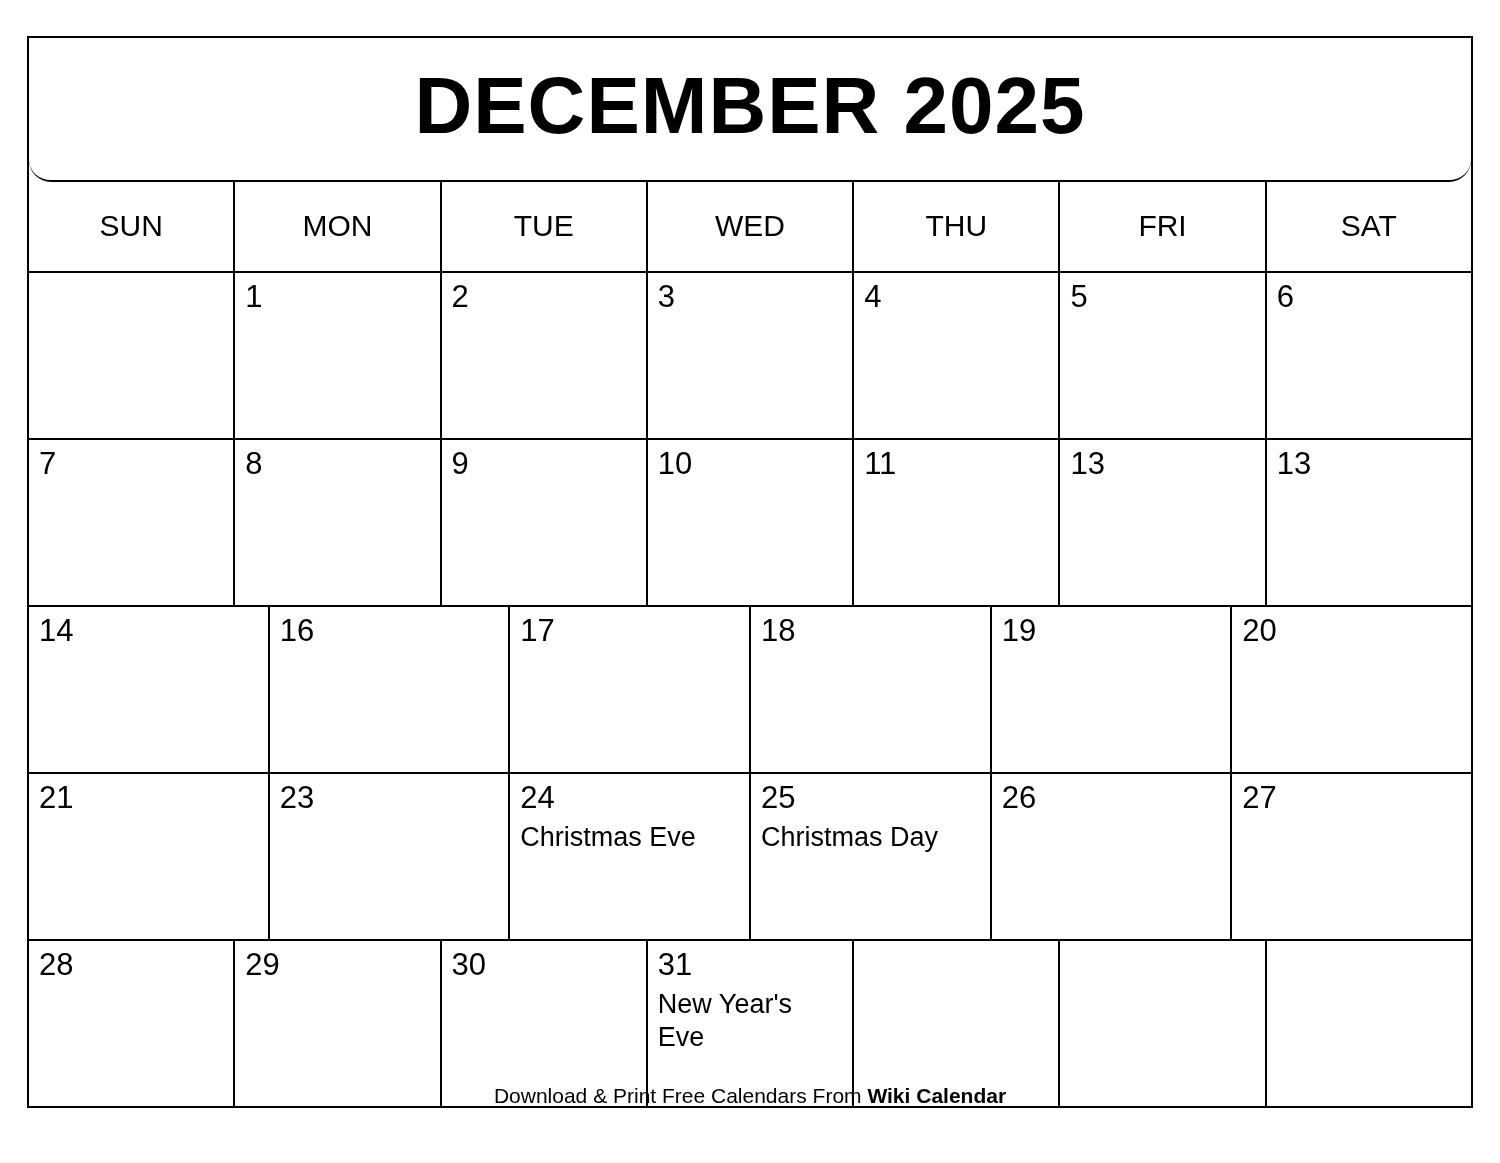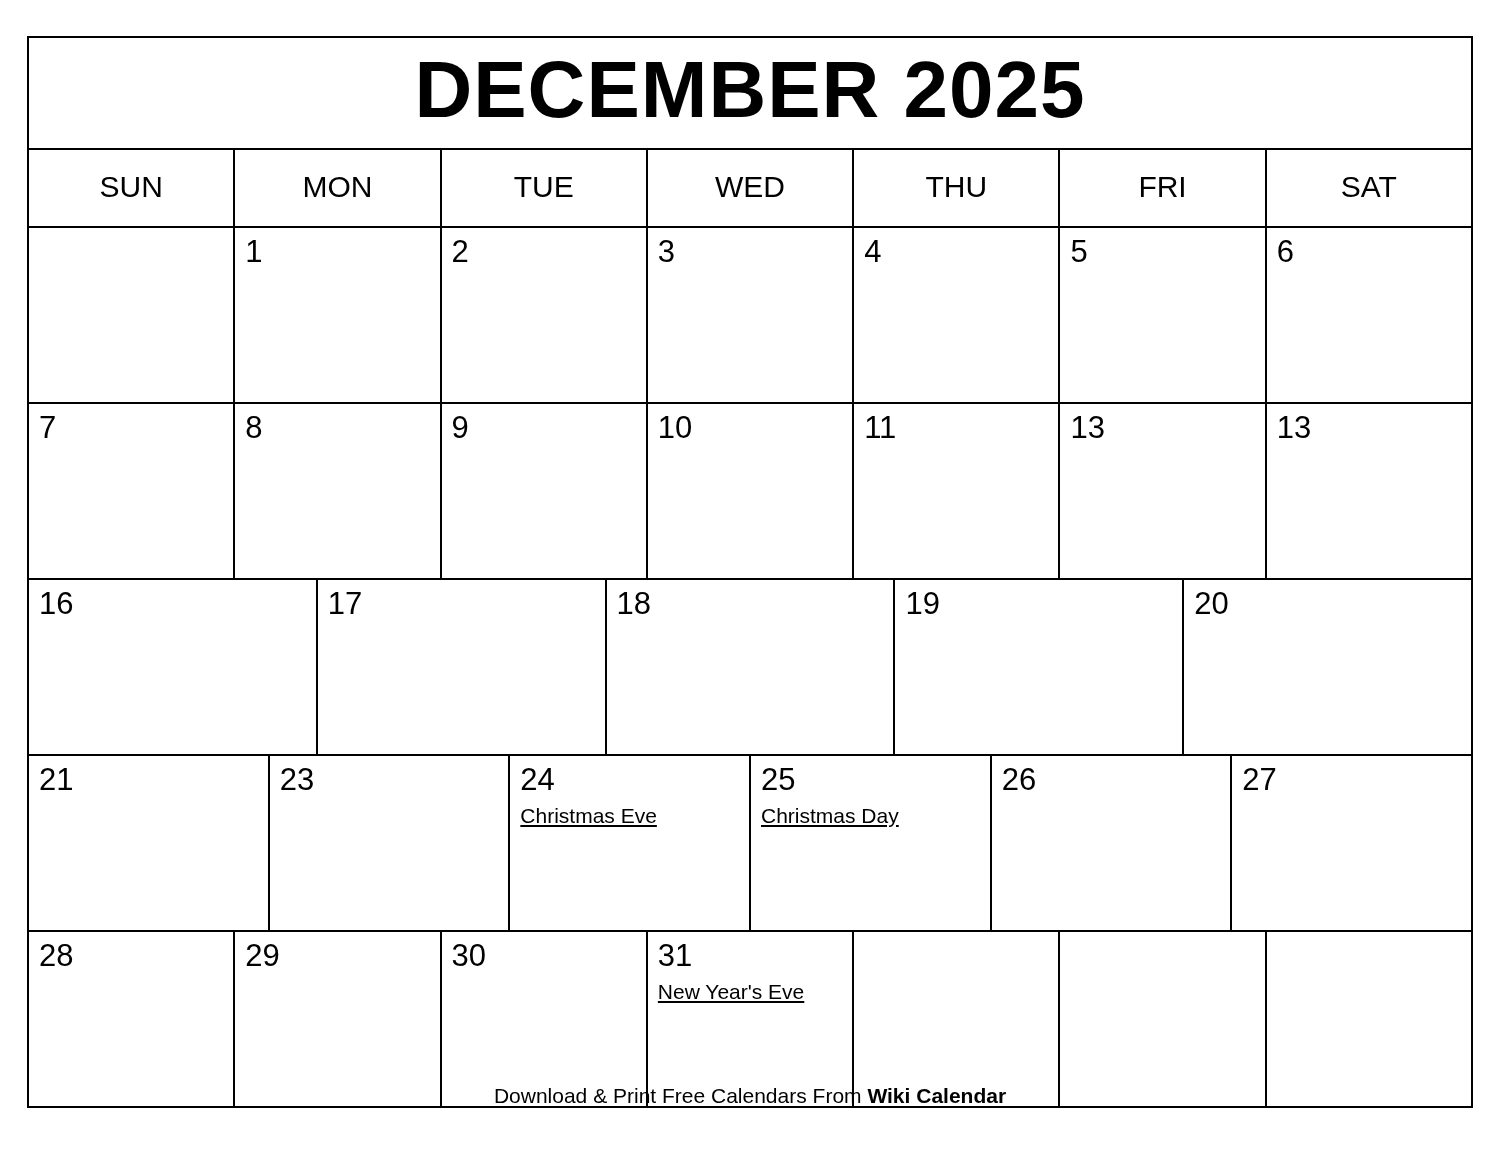--- a/index.html
+++ b/index.html
@@ -25,38 +25,39 @@
     left: 27px;
     top: 36px;
     width: 1446px;
     height: 1072px;
     border: 2px solid #000000;
     display: flex;
     flex-direction: column;
     background: #ffffff;
   }
   .title-bar {
-    height: 112px;
+    height: 144px;
     border-bottom: 2px solid #000000;
     display: flex;
     align-items: center;
     justify-content: center;
     padding-bottom: 6px;
+    border-radius: 22px;
   }
   .title-text {
     font-size: 80px;
     font-weight: bold;
     letter-spacing: 1px;
     color: #000000;
     line-height: 1;
     white-space: nowrap;
   }
   .weekday-row {
     display: flex;
-    height: 78px;
+    height: 91px;
     border-bottom: 2px solid #000000;
     justify-content: space-between;
   }
   .weekday-cell {
     flex: 1 1 0;
     display: flex;
     align-items: center;
     justify-content: center;
     font-size: 30px;
     color: #000000;
@@ -82,25 +83,24 @@
     position: relative;
     overflow: hidden;
   }
   .day-cell:last-child { border-right: none; }
   .day-number {
     font-size: 31px;
     color: #000000;
     line-height: 1.05;
   }
   .day-event {
-    font-size: 21px;
+    font-size: 27px;
     color: #000000;
     line-height: 1.25;
     margin-top: 6px;
-    text-decoration: underline;
   }
   .footer {
     position: absolute;
     left: 0;
     right: 0;
     top: 1084px;
     text-align: center;
     font-size: 21px;
     color: #000000;
   }
@@ -185,20 +185,24 @@
           <div class="day-event"></div>
         </div>
         <div class="day-cell">
           <div class="day-number">13</div>
           <div class="day-event"></div>
         </div>
       </div>
 
       <div class="week-row">
         <div class="day-cell">
+          <div class="day-number">14</div>
+          <div class="day-event"></div>
+        </div>
+        <div class="day-cell">
           <div class="day-number">16</div>
           <div class="day-event"></div>
         </div>
         <div class="day-cell">
           <div class="day-number">17</div>
           <div class="day-event"></div>
         </div>
         <div class="day-cell">
           <div class="day-number">18</div>
           <div class="day-event"></div>

